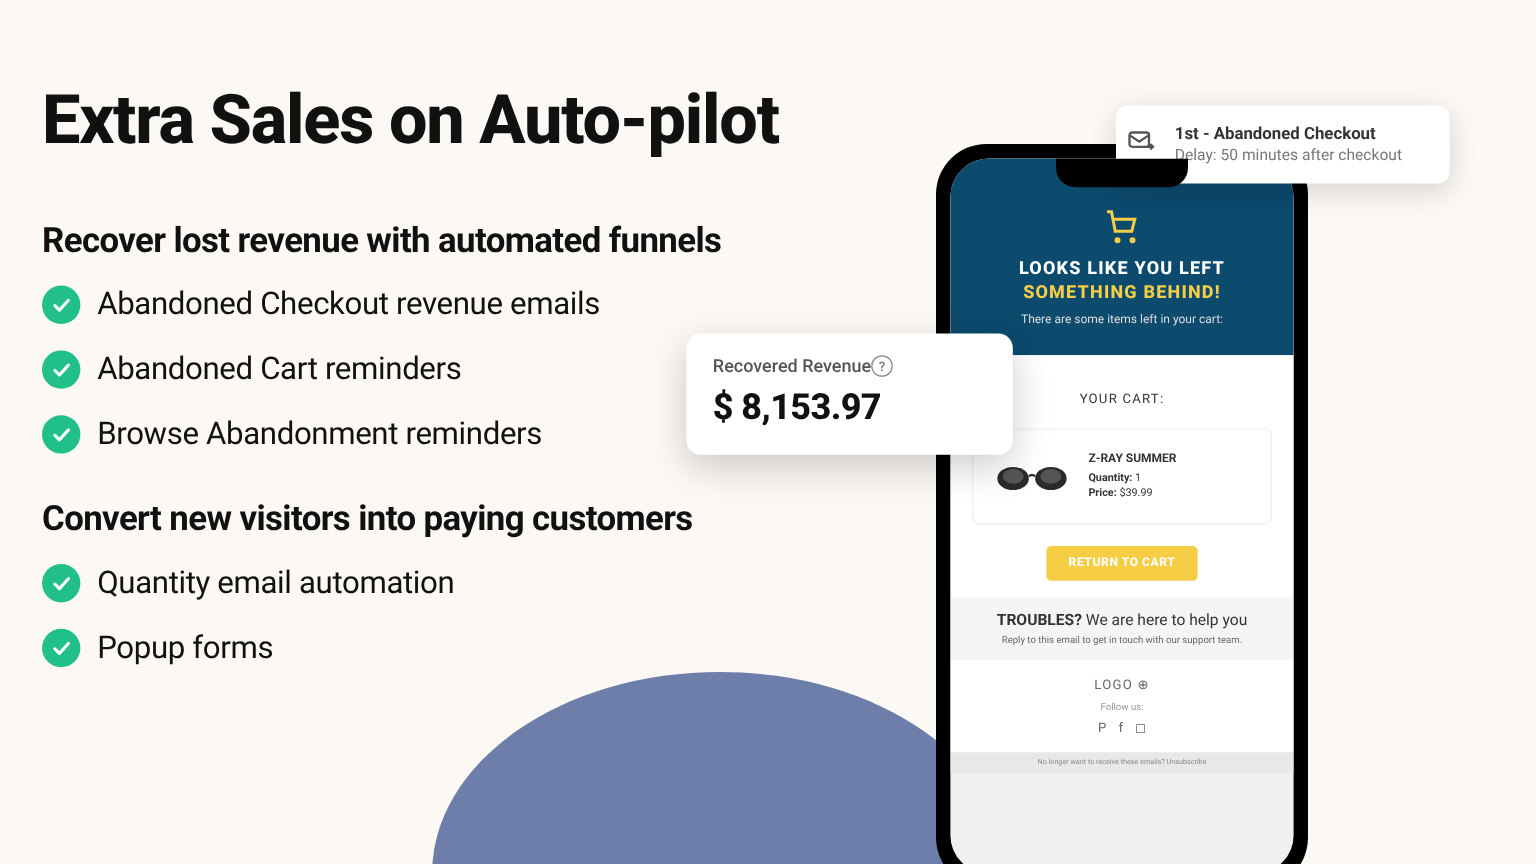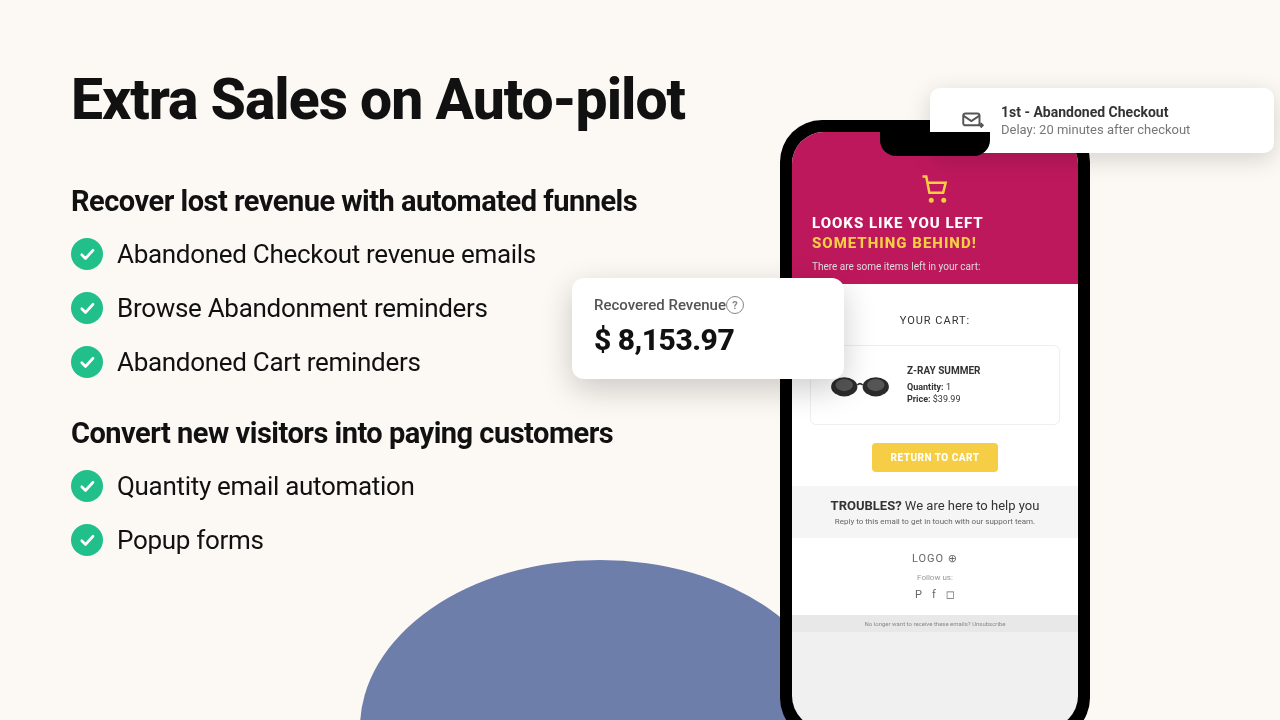--- a/index.html
+++ b/index.html
@@ -18,21 +18,20 @@
     width: 480px;
     height: 280px;
     background: #6E7EAB;
     border-radius: 50% 50% 0 0 / 60% 60% 0 0;
   }
   .content {
     position: absolute;
     top: 70px;
     left: 35px;
     width: 620px;
-    margin-left: 36px;
   }
   .main-title {
     font-size: 57px;
     font-weight: 800;
     color: #111;
     letter-spacing: -1px;
     line-height: 1.05;
   }
   .section-title {
     font-size: 29px;
@@ -88,23 +87,23 @@
   .notch {
     position: absolute;
     top: 0; left: 50%;
     transform: translateX(-50%);
     width: 110px; height: 24px;
     background: #000;
     border-radius: 0 0 16px 16px;
     z-index: 10;
   }
   .email-header {
-    background: #be185d;
-    padding: 42px 20px 12px;
-    text-align: left;
+    background: #0c4a6e;
+    padding: 42px 20px 24px;
+    text-align: center;
   }
   .cart-icon {
     width: 30px; height: 28px;
     margin: 0 auto 12px;
   }
   .email-title {
     color: #fff;
     font-weight: 800;
     font-size: 15px;
     letter-spacing: 1px;
@@ -160,28 +159,27 @@
     padding: 5px;
     text-align: center;
     font-size: 6px;
     color: #888;
   }
   
   .notif {
     position: absolute;
     top: 88px;
     left: 930px;
-    width: 344px;
+    width: 278px;
     background: #fff;
     border-radius: 10px;
     box-shadow: 0 6px 24px rgba(0,0,0,0.16);
-    padding: 16px 29px;
+    padding: 16px 7px;
     display: flex;
     gap: 14px;
-    align-items: center;
   }
   .notif-icon {
     width: 28px; height: 28px;
     display: flex; align-items: center; justify-content: center;
   }
   .notif-title { font-size: 14px; font-weight: 700; color: #333; }
   .notif-sub { font-size: 13px; color: #777; margin-top: 2px; }
   
   .revenue {
     position: absolute;
@@ -219,29 +217,29 @@
           </svg>
         </span>
       <span class="item-text">Abandoned Checkout revenue emails</span>
     </div>
     <div class="list-item">
       <span class="check">
           <svg viewBox="0 0 24 24" fill="none" stroke="#fff" stroke-width="3.5" stroke-linecap="round" stroke-linejoin="round">
             <polyline points="5 13 10 18 20 7"></polyline>
           </svg>
         </span>
+      <span class="item-text">Abandoned Cart reminders</span>
+    </div>
+    <div class="list-item">
+      <span class="check">
+          <svg viewBox="0 0 24 24" fill="none" stroke="#fff" stroke-width="3.5" stroke-linecap="round" stroke-linejoin="round">
+            <polyline points="5 13 10 18 20 7"></polyline>
+          </svg>
+        </span>
       <span class="item-text">Browse Abandonment reminders</span>
-    </div>
-    <div class="list-item">
-      <span class="check">
-          <svg viewBox="0 0 24 24" fill="none" stroke="#fff" stroke-width="3.5" stroke-linecap="round" stroke-linejoin="round">
-            <polyline points="5 13 10 18 20 7"></polyline>
-          </svg>
-        </span>
-      <span class="item-text">Abandoned Cart reminders</span>
     </div>
   </div>
 
   <h2 class="section-title second">Convert new visitors into paying customers</h2>
   <div class="list">
     <div class="list-item">
       <span class="check">
           <svg viewBox="0 0 24 24" fill="none" stroke="#fff" stroke-width="3.5" stroke-linecap="round" stroke-linejoin="round">
             <polyline points="5 13 10 18 20 7"></polyline>
           </svg>
@@ -316,21 +314,21 @@
 <div class="notif">
   <div class="notif-icon">
     <svg viewBox="0 0 24 24" fill="none" stroke="#555" stroke-width="1.8" width="26" height="26">
       <rect x="3" y="5" width="15" height="11" rx="2"></rect>
       <path d="M3 7l7.5 5L18 7"></path>
       <path d="M17 16l4 0 M19 14l2 2-2 2"></path>
     </svg>
   </div>
   <div>
     <div class="notif-title">1st - Abandoned Checkout</div>
-    <div class="notif-sub">Delay: 20 minutes after checkout</div>
+    <div class="notif-sub">Delay: 50 minutes after checkout</div>
   </div>
 </div>
 
 <div class="revenue">
   <div class="revenue-head">
     <span class="revenue-label">Recovered Revenue</span>
     <span class="revenue-help">?</span>
   </div>
   <div class="revenue-amt">$ 8,153.97</div>
 </div>

